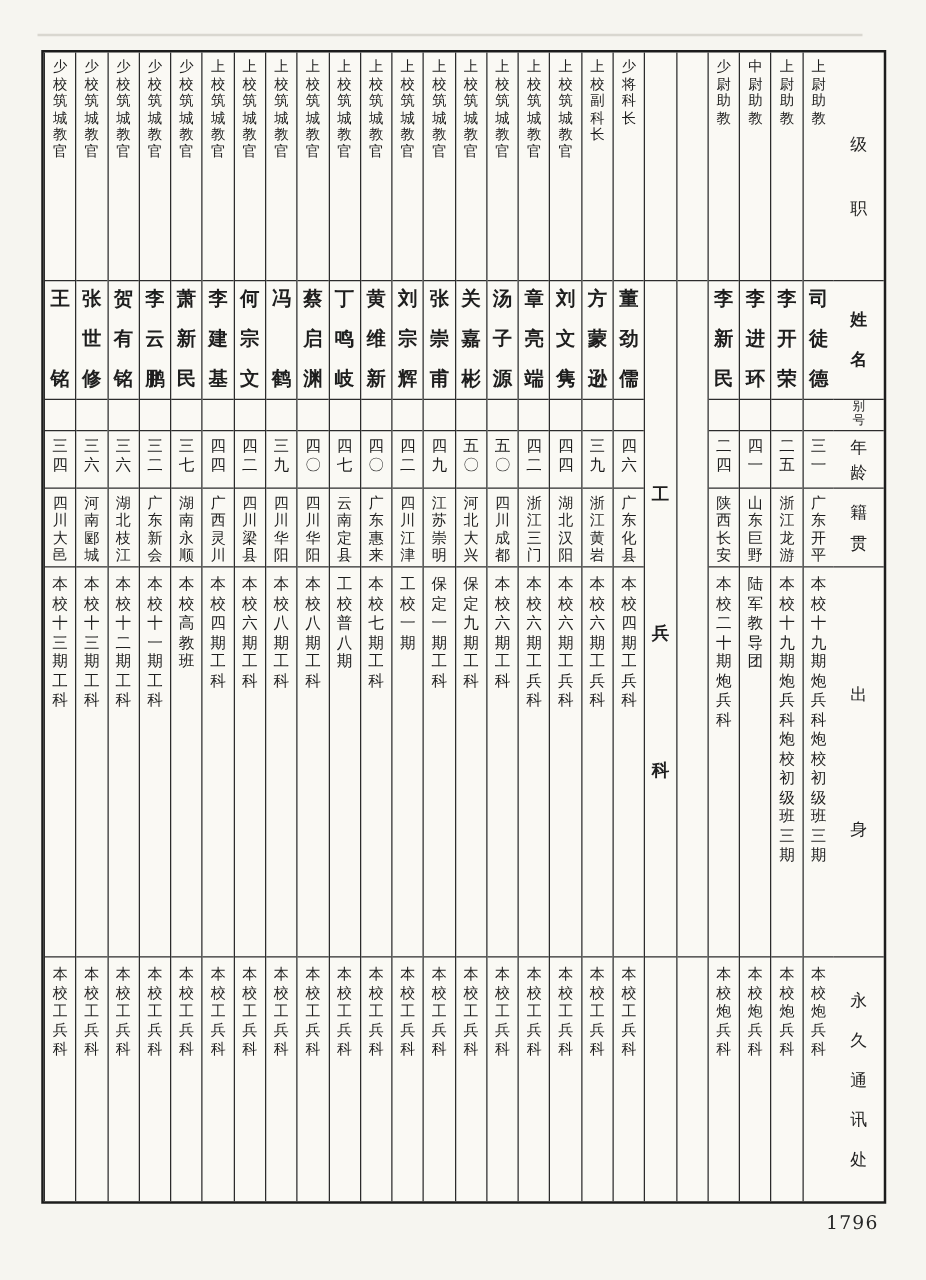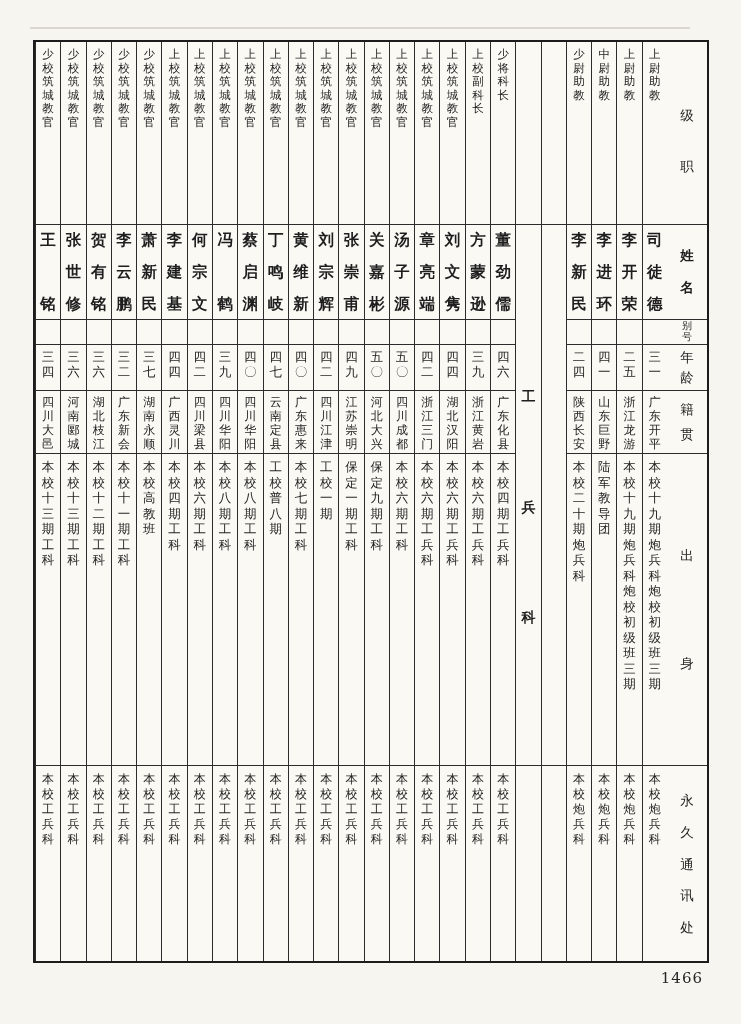--- a/index.html
+++ b/index.html
@@ -1393,13 +1393,13 @@
           <span>本</span>
           <span>校</span>
           <span>工</span>
           <span>兵</span>
           <span>科</span>
         </div>
       </div>
   </div>
   </div>
 
-<div class="page-number">1466</div>
+<div class="page-number">1796</div>
 
 </body></html>

